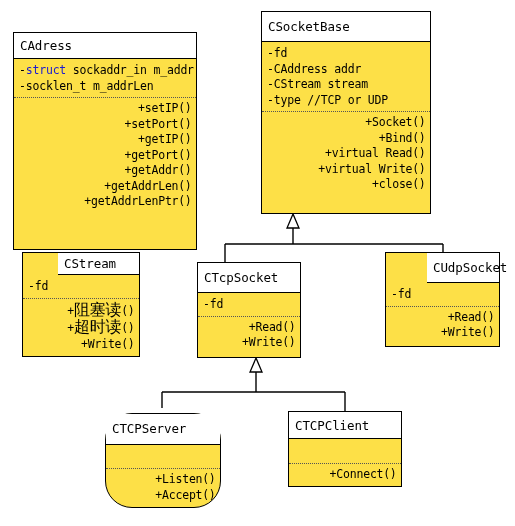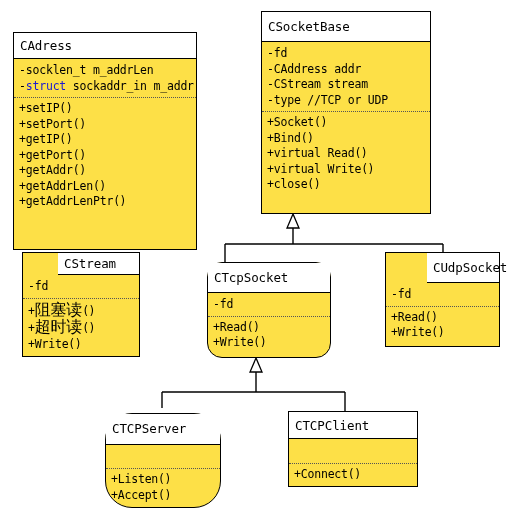--- a/index.html
+++ b/index.html
@@ -59,20 +59,21 @@
     padding: 4px 5px 3px 5px;
   }
   .uml-attrs.empty-attrs {
     padding-top: 8px;
     padding-bottom: 0;
   }
   .uml-ops {
     box-sizing: border-box;
     padding: 3px 5px 4px 5px;
     border-top: 1px dotted #555555;
+    text-align: right;
   }
   .uml-row {
     font-size: 11.5px;
     line-height: 15.5px;
     white-space: nowrap;
     letter-spacing: -0.2px;
   }
   .kw {
     color: #1b1bd0;
   }
@@ -112,24 +113,24 @@
       <polygon points="256,358 250,372 262,372" fill="#ffffff" stroke="#000000" stroke-width="1.3"></polygon>
     </g>
   </svg>
 
   <div class="uml-class" style="left:13px; top:32px; width:184px; height:218px;">
     <div class="uml-header" style="height:26px;">
       <span>CAdress</span>
     </div>
     <div class="uml-attrs">
       <div class="uml-row">
+        <span>-</span><span class="kw">struct</span><span> sockaddr_in m_addr</span>
+      </div>
+      <div class="uml-row">
         <span>-</span><span>socklen_t m_addrLen</span>
-      </div>
-      <div class="uml-row">
-        <span>-</span><span class="kw">struct</span><span> sockaddr_in m_addr</span>
       </div>
     </div>
     <div class="uml-ops">
       <div class="uml-row">
         <span>+</span><span>setIP</span><span class="paren">()</span>
       </div>
       <div class="uml-row">
         <span>+</span><span>setPort</span><span class="paren">()</span>
       </div>
       <div class="uml-row">
@@ -202,21 +203,21 @@
       </div>
       <div class="uml-row">
         <span>+</span><span class="cjk">超时读</span><span class="paren">()</span>
       </div>
       <div class="uml-row">
         <span>+</span><span>Write</span><span class="paren">()</span>
       </div>
     </div>
   </div>
 
-  <div class="uml-class" style="left:207px; top:262px; width:124px; height:96px;border-radius:15px;">
+  <div class="uml-class" style="left:197px; top:262px; width:104px; height:96px;">
     <div class="uml-header" style="height:30px;">
       <span>CTcpSocket</span>
     </div>
     <div class="uml-attrs">
       <div class="uml-row">
         <span>-</span><span>fd</span>
       </div>
     </div>
     <div class="uml-ops">
       <div class="uml-row">
@@ -257,21 +258,21 @@
     <div class="uml-ops">
       <div class="uml-row">
         <span>+</span><span>Listen</span><span class="paren">()</span>
       </div>
       <div class="uml-row">
         <span>+</span><span>Accept</span><span class="paren">()</span>
       </div>
     </div>
   </div>
 
-  <div class="uml-class" style="left:288px; top:411px; width:130px; height:76px;">
+  <div class="uml-class" style="left:288px; top:411px; width:114px; height:76px;">
     <div class="uml-header" style="height:31px;">
       <span>CTCPClient</span>
     </div>
     <div class="uml-attrs empty-attrs">
       <div class="uml-row">&nbsp;</div>
     </div>
     <div class="uml-ops">
       <div class="uml-row">
         <span>+</span><span>Connect</span><span class="paren">()</span>
       </div>

